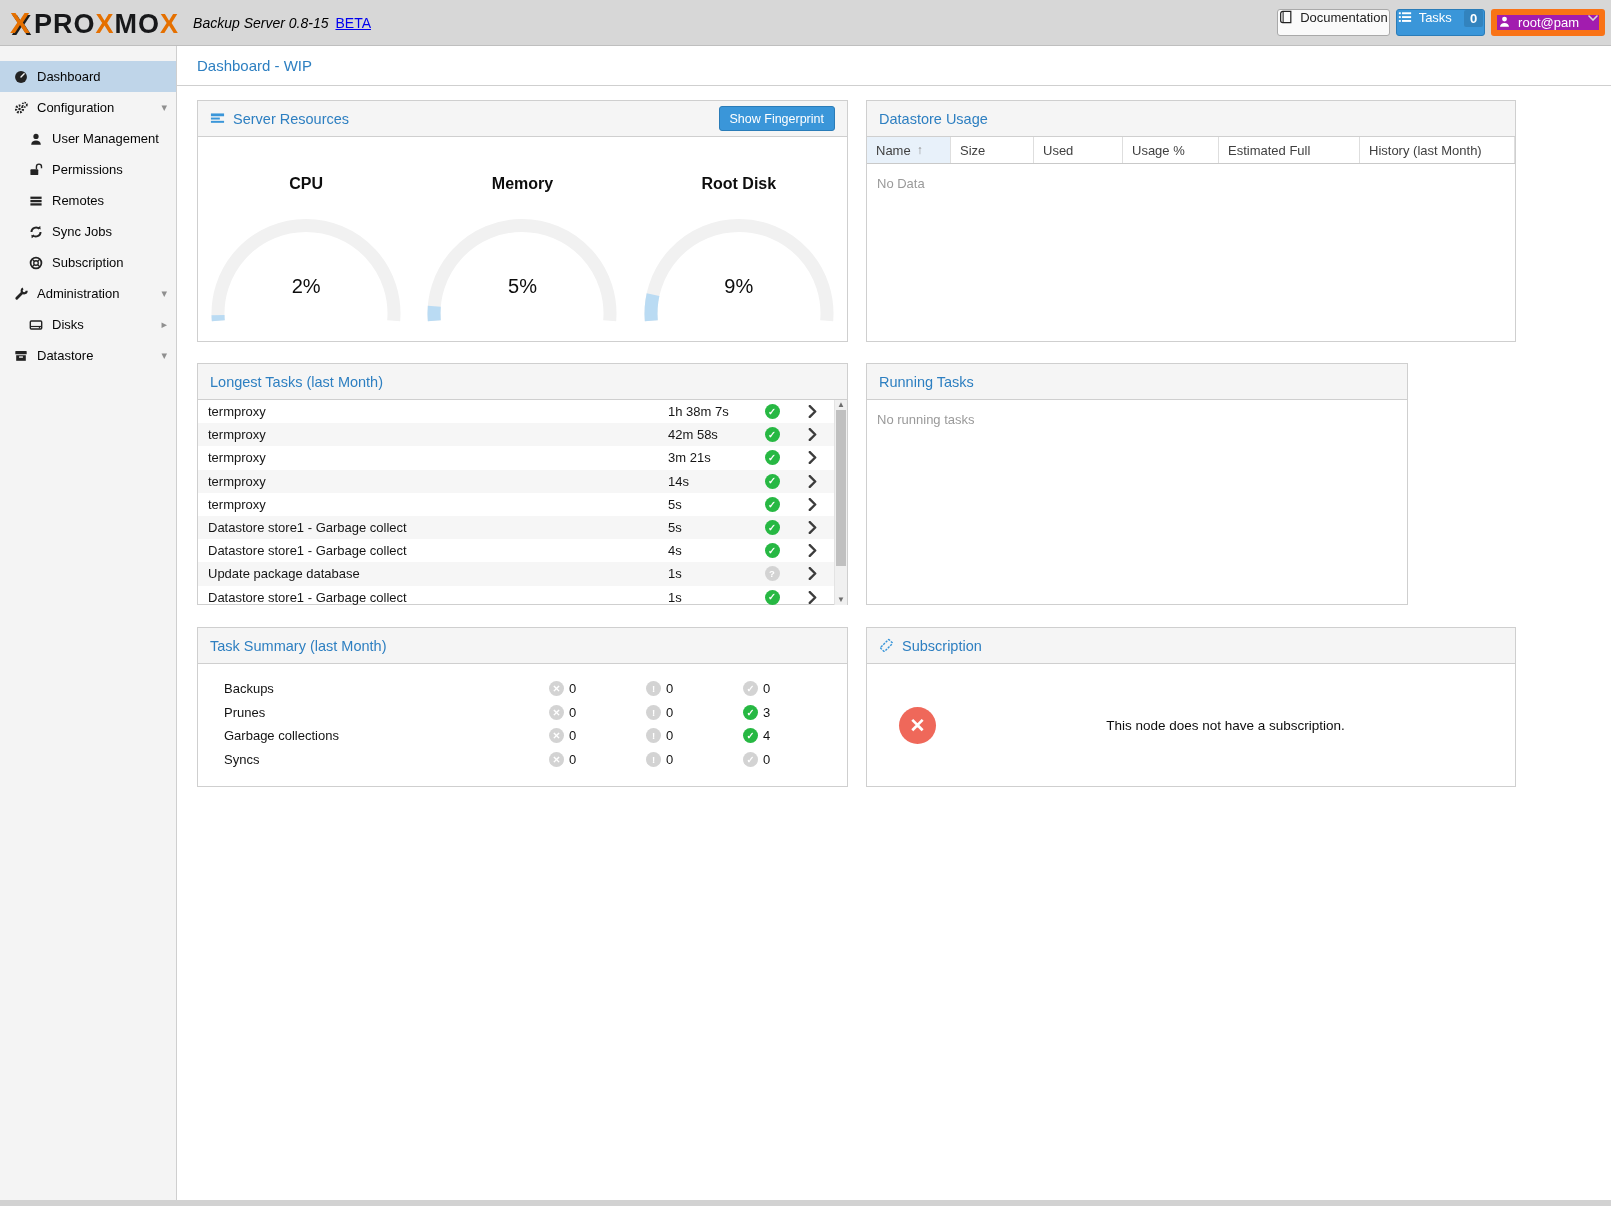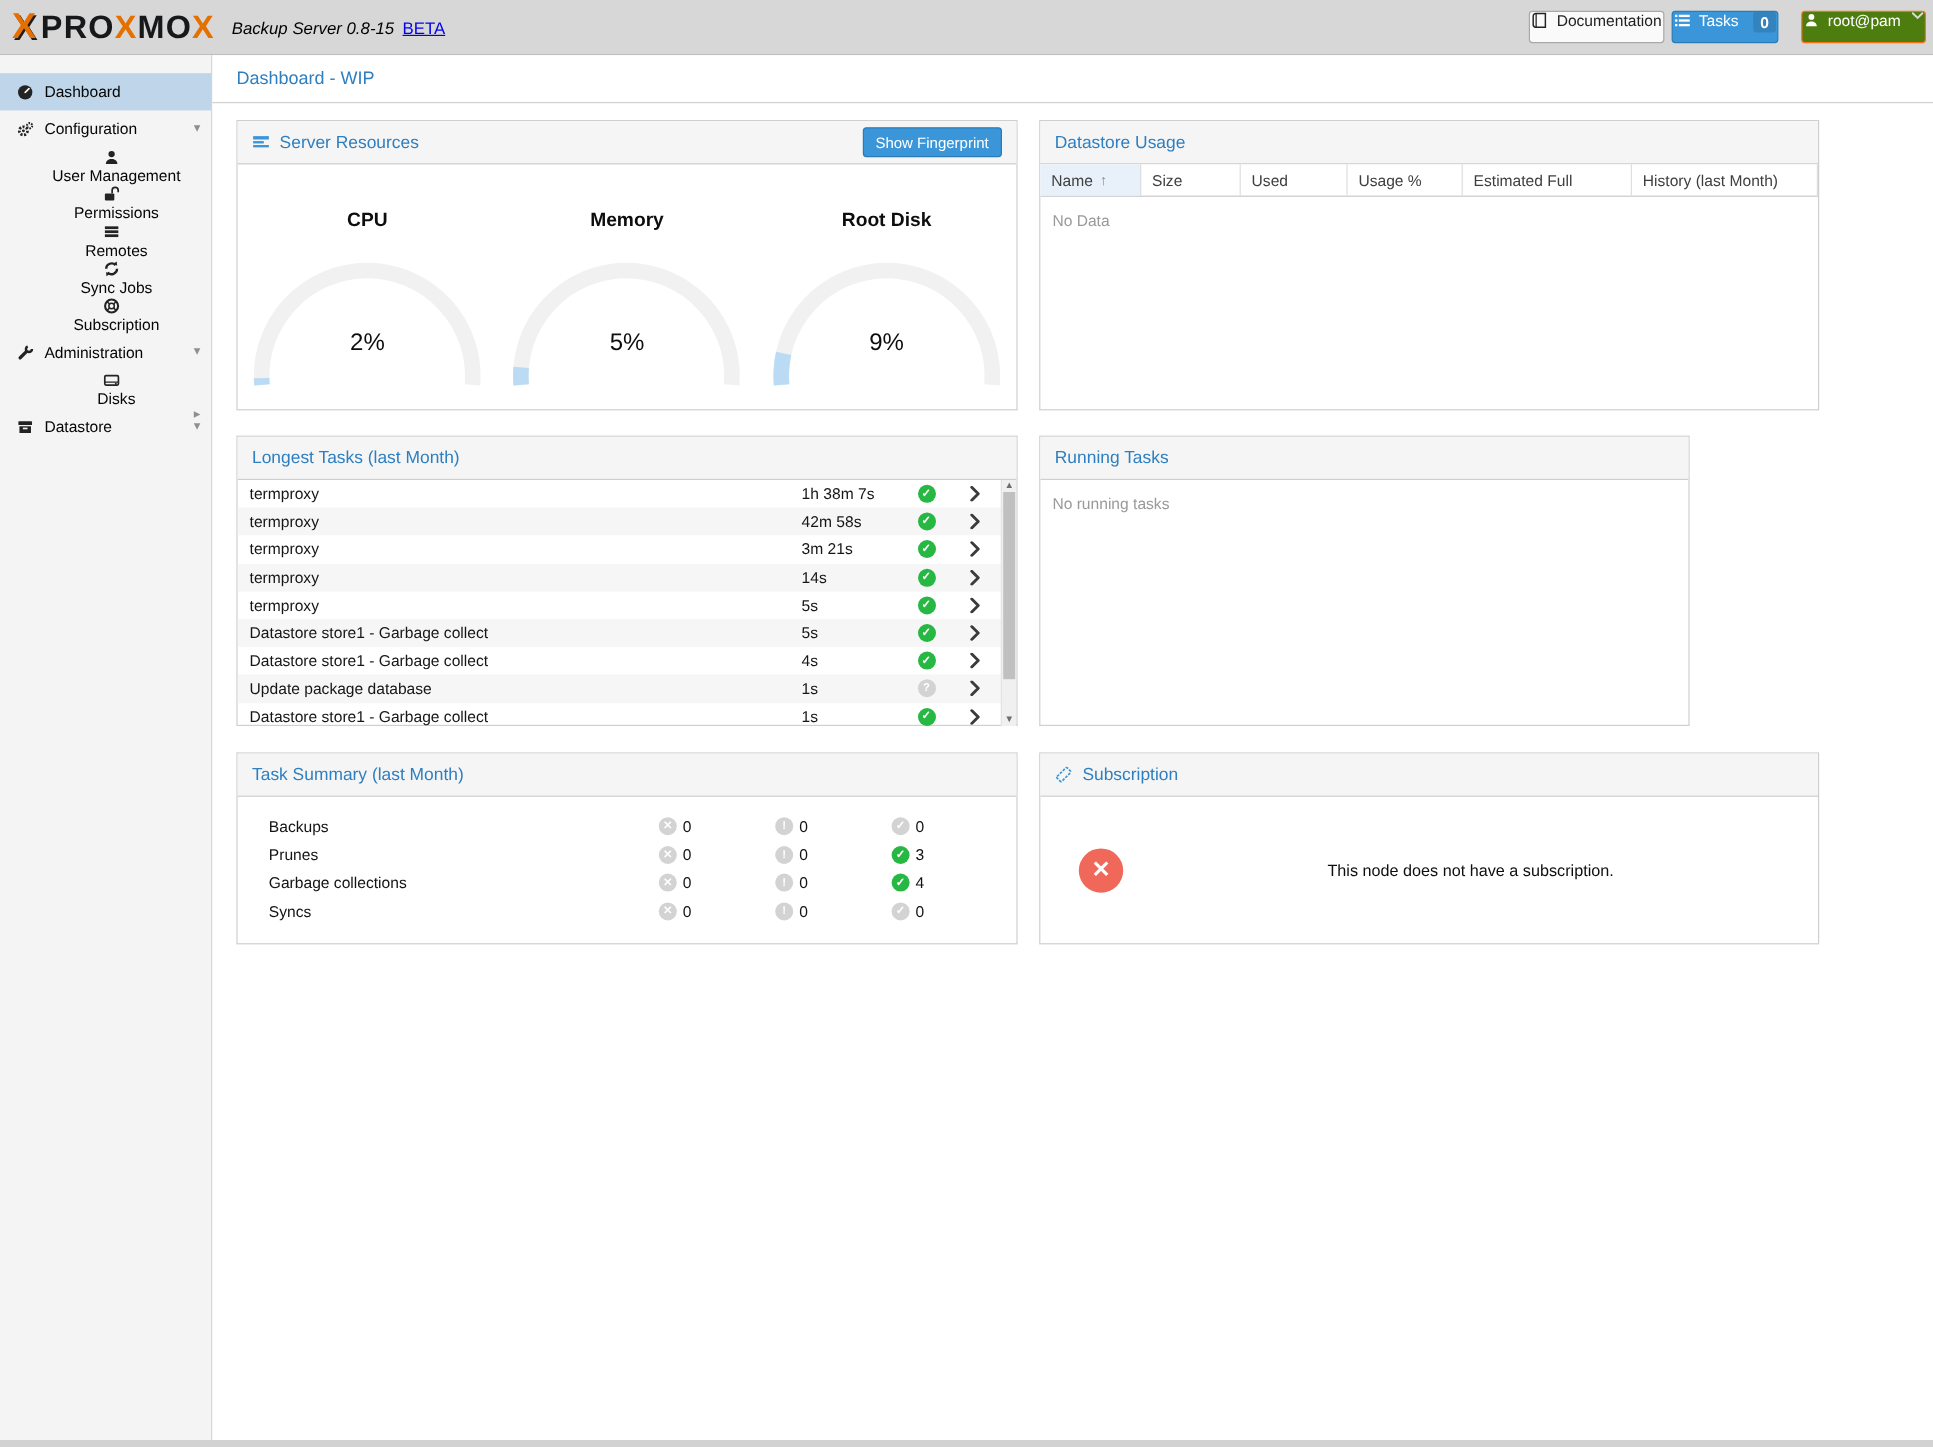--- a/index.html
+++ b/index.html
@@ -22,30 +22,30 @@
   .seg-orange{color:var(--orange);}
   .subtitle{font-size:14px;color:#000;font-style:italic;}
   .beta{color:#0000ee;text-decoration:underline;margin-left:7px;font-size:14px;cursor:pointer;}
   .topbar-right{margin-left:auto;display:flex;gap:6px;align-items:center;}
   .tbtn{height:27px;border-radius:3px;font-size:13px;display:flex;align-items:flex-start;
     gap:7px;padding:0 1px;cursor:pointer;font-family:inherit;}
   .btn-doc{background:#fafafa;border:1px solid #a9a9a9;color:#222;}
   .btn-tasks{background:var(--accent);border:1px solid #2a7cb8;color:#fff;}
   .btn-tasks .count{font-weight:bold;margin-left:5px;background:rgba(0,0,0,0.12);
     padding:1px 6px;border-radius:2px;}
-  .btn-user{background:#4d7c0f;border:1px solid #f97316;color:#fff;margin-left:13px;}
+  .btn-user{background:#a21caf;border:6px solid #f97316;color:#fff;}
   .tbtn svg{display:block;}
   .chev-dn{display:flex;color:#d9d9d9;margin-left:2px;}
   
   .shell{display:flex;height:1154px;}
   .sidebar{width:177px;background:#f4f4f4;border-right:1px solid var(--panel-border);
     padding-top:15px;flex:none;}
   .side-item{height:31px;display:flex;align-items:center;padding:0 9px 0 12px;
     font-size:13px;color:#050505;cursor:pointer;}
-  .side-item.child{padding-left:27px;flex-direction:column;}
+  .side-item.child{padding-left:27px;}
   .side-item.sel{background:var(--sel);}
   .side-icon{width:17px;height:16px;margin-right:8px;display:flex;align-items:center;
     justify-content:center;color:#232323;flex:none;}
   .side-icon svg{width:14px;height:14px;display:block;}
   .expander{margin-left:auto;color:#8f8f8f;font-size:11px;line-height:1;}
   .main{flex:1;position:relative;background:#fff;}
   .page-title-bar{height:40px;border-bottom:1px solid var(--panel-border);display:flex;
     align-items:center;padding-left:20px;color:var(--header-blue);font-size:15px;}
   .content{position:relative;height:1113px;}
   

